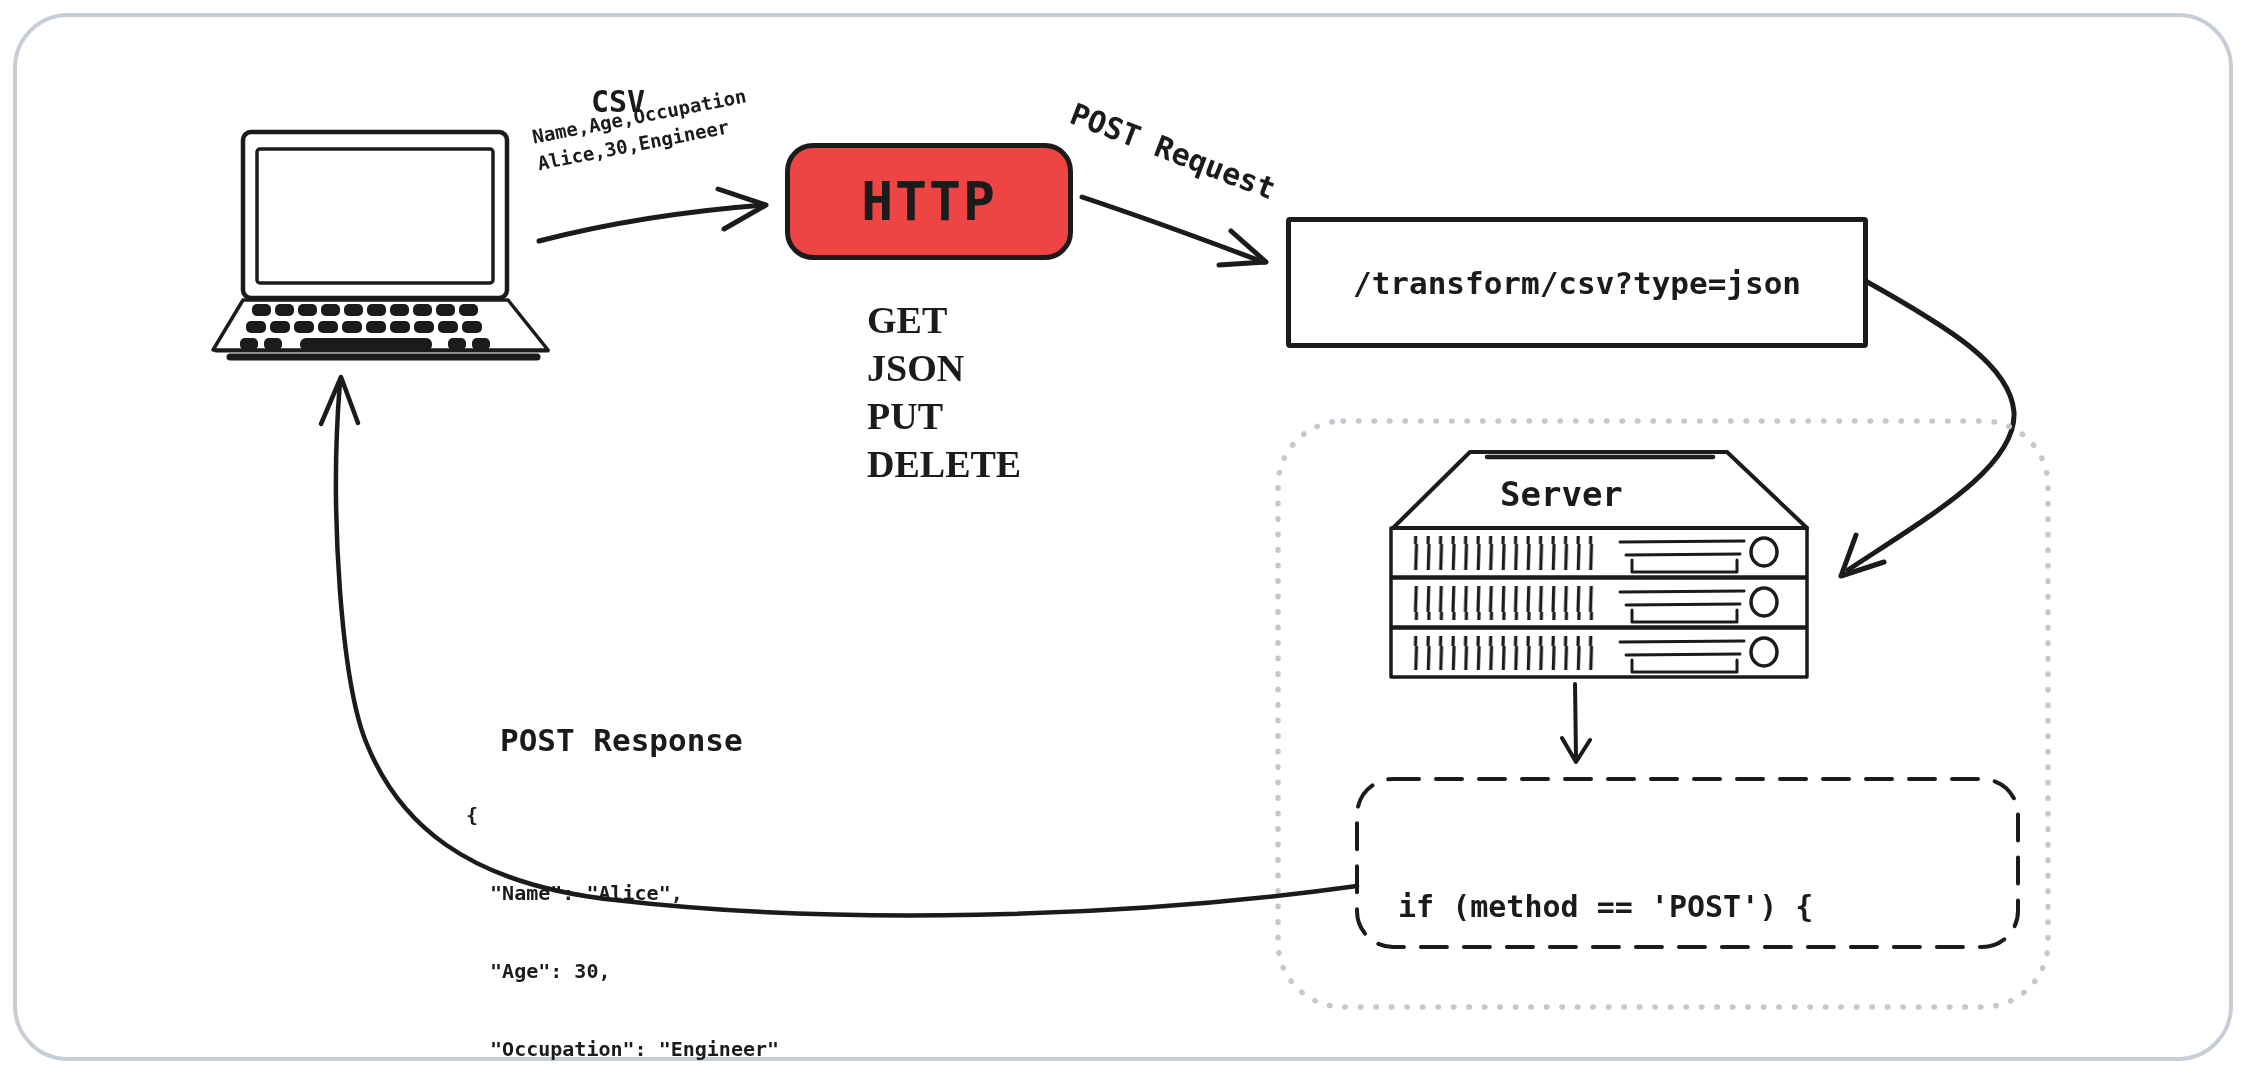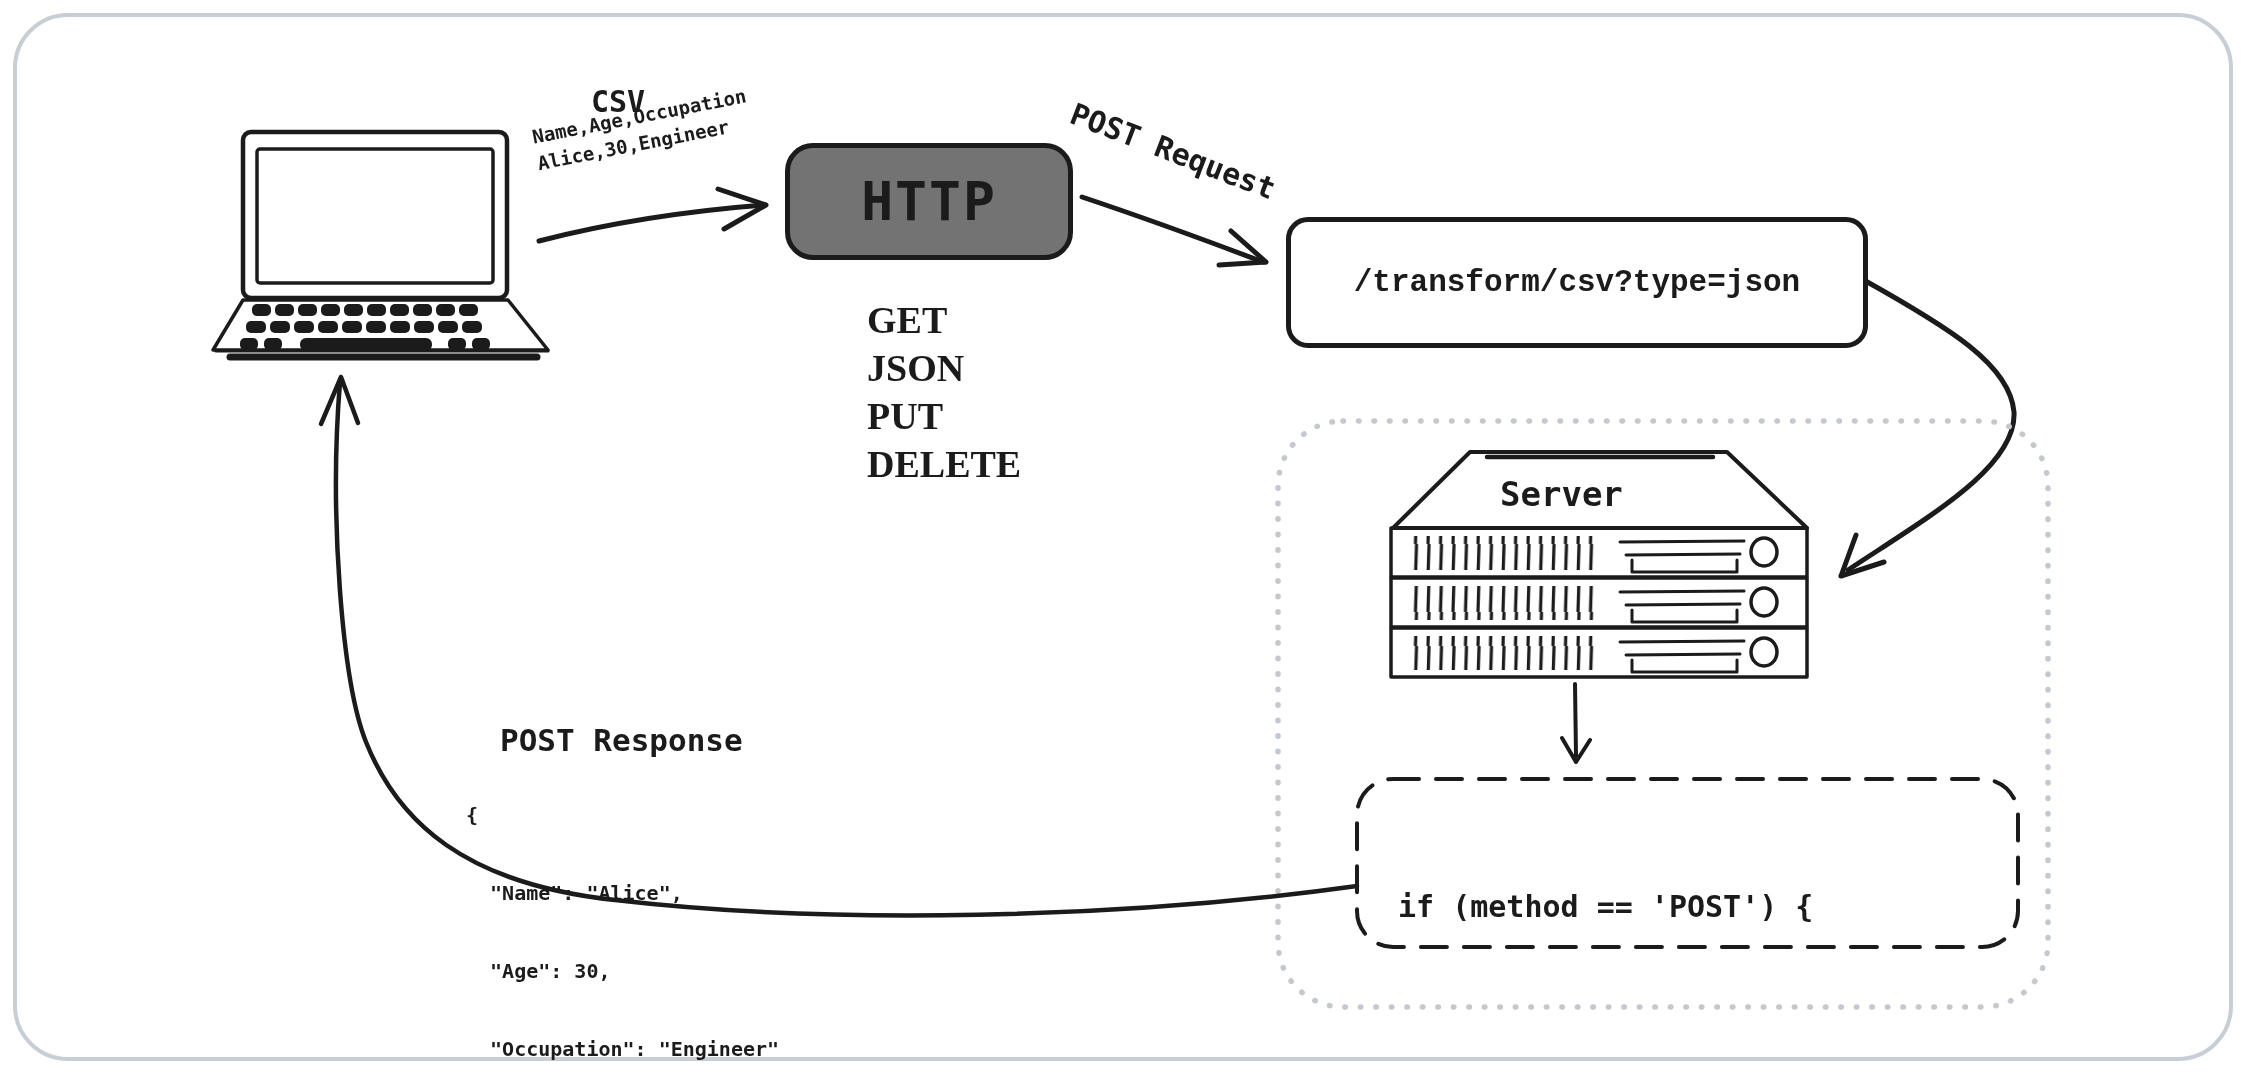--- a/index.html
+++ b/index.html
@@ -10,30 +10,30 @@
   .abs{position:absolute;}
   svg.overlay{position:absolute;left:0;top:0;width:2248px;height:1074px;}
   svg .stroke{stroke:#1b1b1b;fill:none;stroke-linecap:round;stroke-linejoin:round;}
   svg .fillk{fill:#1b1b1b;stroke:none;}
 
   .csv-title{left:568px;top:84px;width:100px;text-align:center;font-size:30px;font-weight:bold;}
   .csv-rows{left:530px;top:124px;width:300px;font-size:19px;font-weight:bold;line-height:27px;
             transform:rotate(-11deg);transform-origin:left top;}
 
   .http-box{left:785px;top:143px;width:278px;height:107px;border:5px solid #1b1b1b;border-radius:28px;
-            display:flex;align-items:center;justify-content:center;background:#737373;}
+            display:flex;align-items:center;justify-content:center;background:#ef4444;}
   .http-label{font-size:53px;font-weight:bold;letter-spacing:2px;}
 
   .methods{left:867px;top:296px;font-size:38px;font-weight:bold;line-height:48px;font-family:Liberation Serif, serif;}
 
   .post-req{left:1078px;top:96px;width:280px;font-size:30px;font-weight:bold;
             transform:rotate(21deg);transform-origin:left top;}
 
-  .endpoint-box{left:1286px;top:217px;width:572px;height:121px;border:5px solid #1b1b1b;border-radius:22px;
-            display:flex;align-items:center;justify-content:center;background:#fff;font-family:Liberation Mono, monospace;}
+  .endpoint-box{left:1286px;top:217px;width:572px;height:121px;border:5px solid #1b1b1b;border-radius:4px;
+            display:flex;align-items:center;justify-content:center;background:#fff;}
   .endpoint-label{font-size:31px;font-weight:bold;}
 
   .server-label{left:1500px;top:474px;width:200px;text-align:left;font-size:34px;font-weight:bold;}
 
   .code-text{left:1398px;top:812px;font-size:30px;font-weight:bold;line-height:38px;white-space:pre;}
 
   .json-title{left:500px;top:722px;width:280px;font-size:31px;font-weight:bold;}
   .json-body{left:466px;top:750px;font-size:20px;font-weight:bold;line-height:26px;white-space:pre;}
 </style>
 </head>

